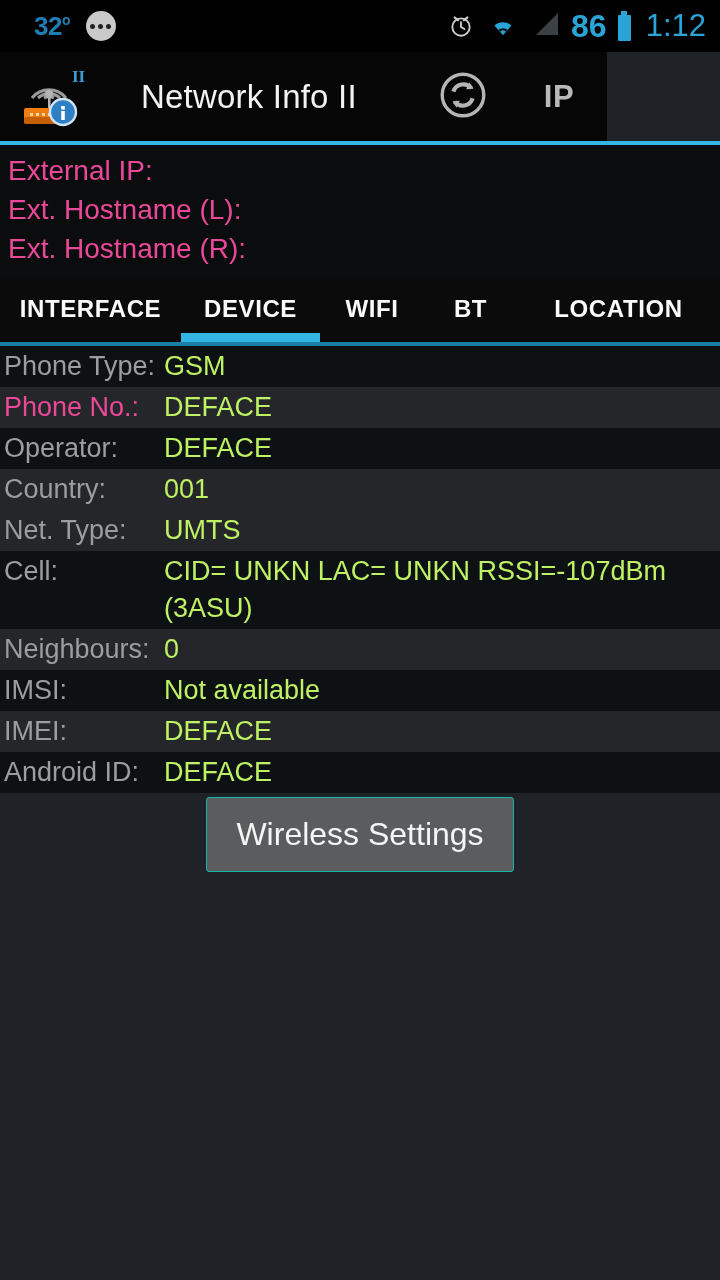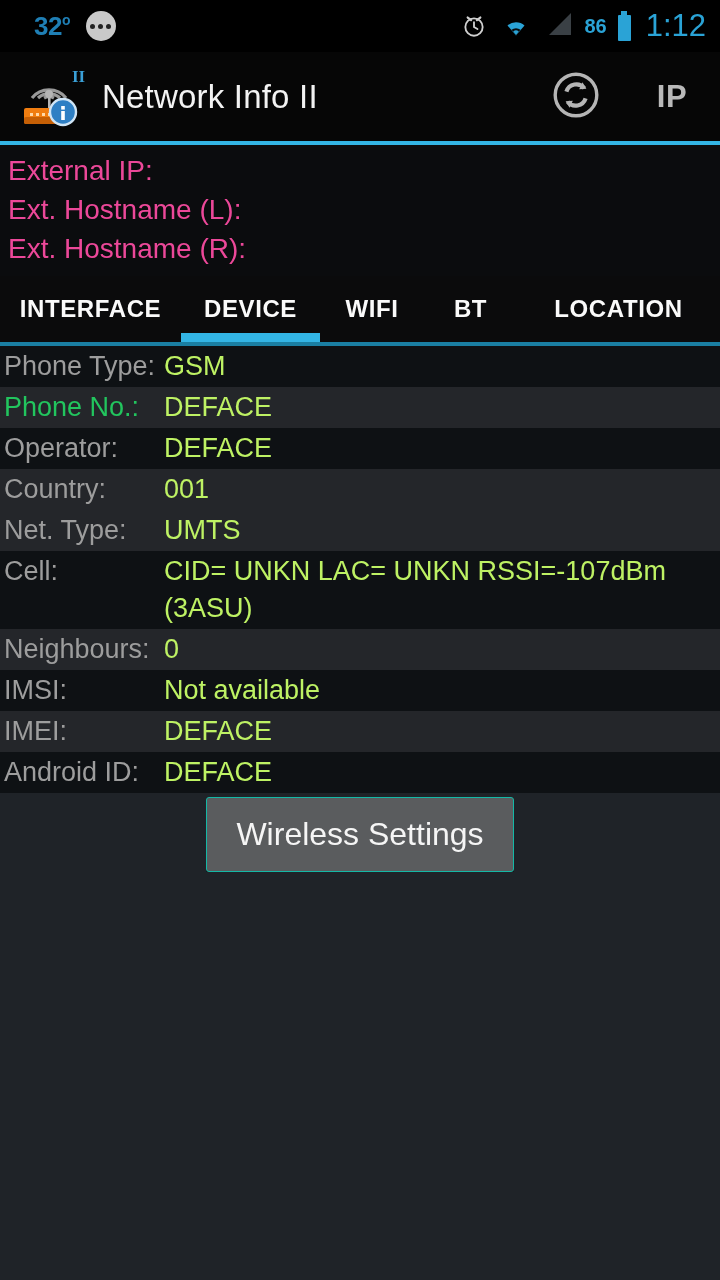--- a/index.html
+++ b/index.html
@@ -21,30 +21,30 @@
   .dots-icon{
     width:30px;height:30px;border-radius:50%;background:#c9c9c9;
     display:flex;align-items:center;justify-content:center;gap:3px;
   }
   .dots-icon i{ width:5px;height:5px;border-radius:50%;background:#222;display:block;}
   .sb-right{
     position:absolute; right:14px; top:0; height:52px;
     display:flex; align-items:center; gap:11px;
   }
   .alarm-icon{ width:26px;height:26px; position:relative; }
-  .sb-batt-num{ color:#2aa3d6; font-size:20px; font-weight:bold; }
+  .sb-batt-num{ color:#2aa3d6; font-size:32px; font-weight:bold; }
   .batt-icon{ width:13px; height:30px; position:relative; }
   .batt-icon .body{ position:absolute;bottom:0;left:0;width:13px;height:26px;background:#2aa3d6;border-radius:1px;}
   .batt-icon .cap{ position:absolute;top:0;left:3.5px;width:6px;height:5px;background:#2aa3d6;}
   .sb-clock{ color:#2aa3d6; font-size:31px; font-weight:normal; letter-spacing:0px; margin-left:4px;}
 
   
   .actionbar{
-    height:89px; width:720px; background:#060606;
-    display:flex; align-items:center; position:relative;
+    height:89px; width:607px; background:#060606;
+    display:flex; align-items:center; position:relative;gap:39px;
   }
   .app-logo{ width:72px; height:66px; margin-left:18px; position:relative; flex:none;}
   .app-title{ color:#f2f2f2; font-size:33px; margin-left:12px; font-weight:normal; letter-spacing:0.2px;}
   .ab-actions{ position:absolute; right:0; top:0; height:89px; display:flex; align-items:center; }
   .ab-btn{ width:96px; height:89px; display:flex; align-items:center; justify-content:center; }
   .ip-label{ color:#b9b9b9; font-size:31px; font-weight:bold; letter-spacing:0.5px;}
 
   .blue-rule{ height:4px; background:#33b5e5; width:720px; }
 
   
@@ -73,21 +73,21 @@
   .row{
     display:flex; align-items:flex-start;
     min-height:40px; padding:2px 0 2px 0;
   }
   .row.odd{ background:#0e1114; }
   .row.even{ background:#24262a; }
   .row-label{
     color:#9d9d9d; font-size:27px; line-height:37px;
     padding-left:4px; flex:none; white-space:nowrap;
   }
-  .row-label.highlight{ color:#22c55e; }
+  .row-label.highlight{ color:#ec4899; }
   .row-value{
     color:#bef264; font-size:27px; line-height:37px;
     padding-left:0px; white-space:pre-wrap;
   }
   .vcol{ width:164px; flex:none; }
 
   
   .btn-wrap{ display:flex; justify-content:center; padding-top:4px; background:transparent;}
   .wireless-btn{
     background:#5a5c5e;

